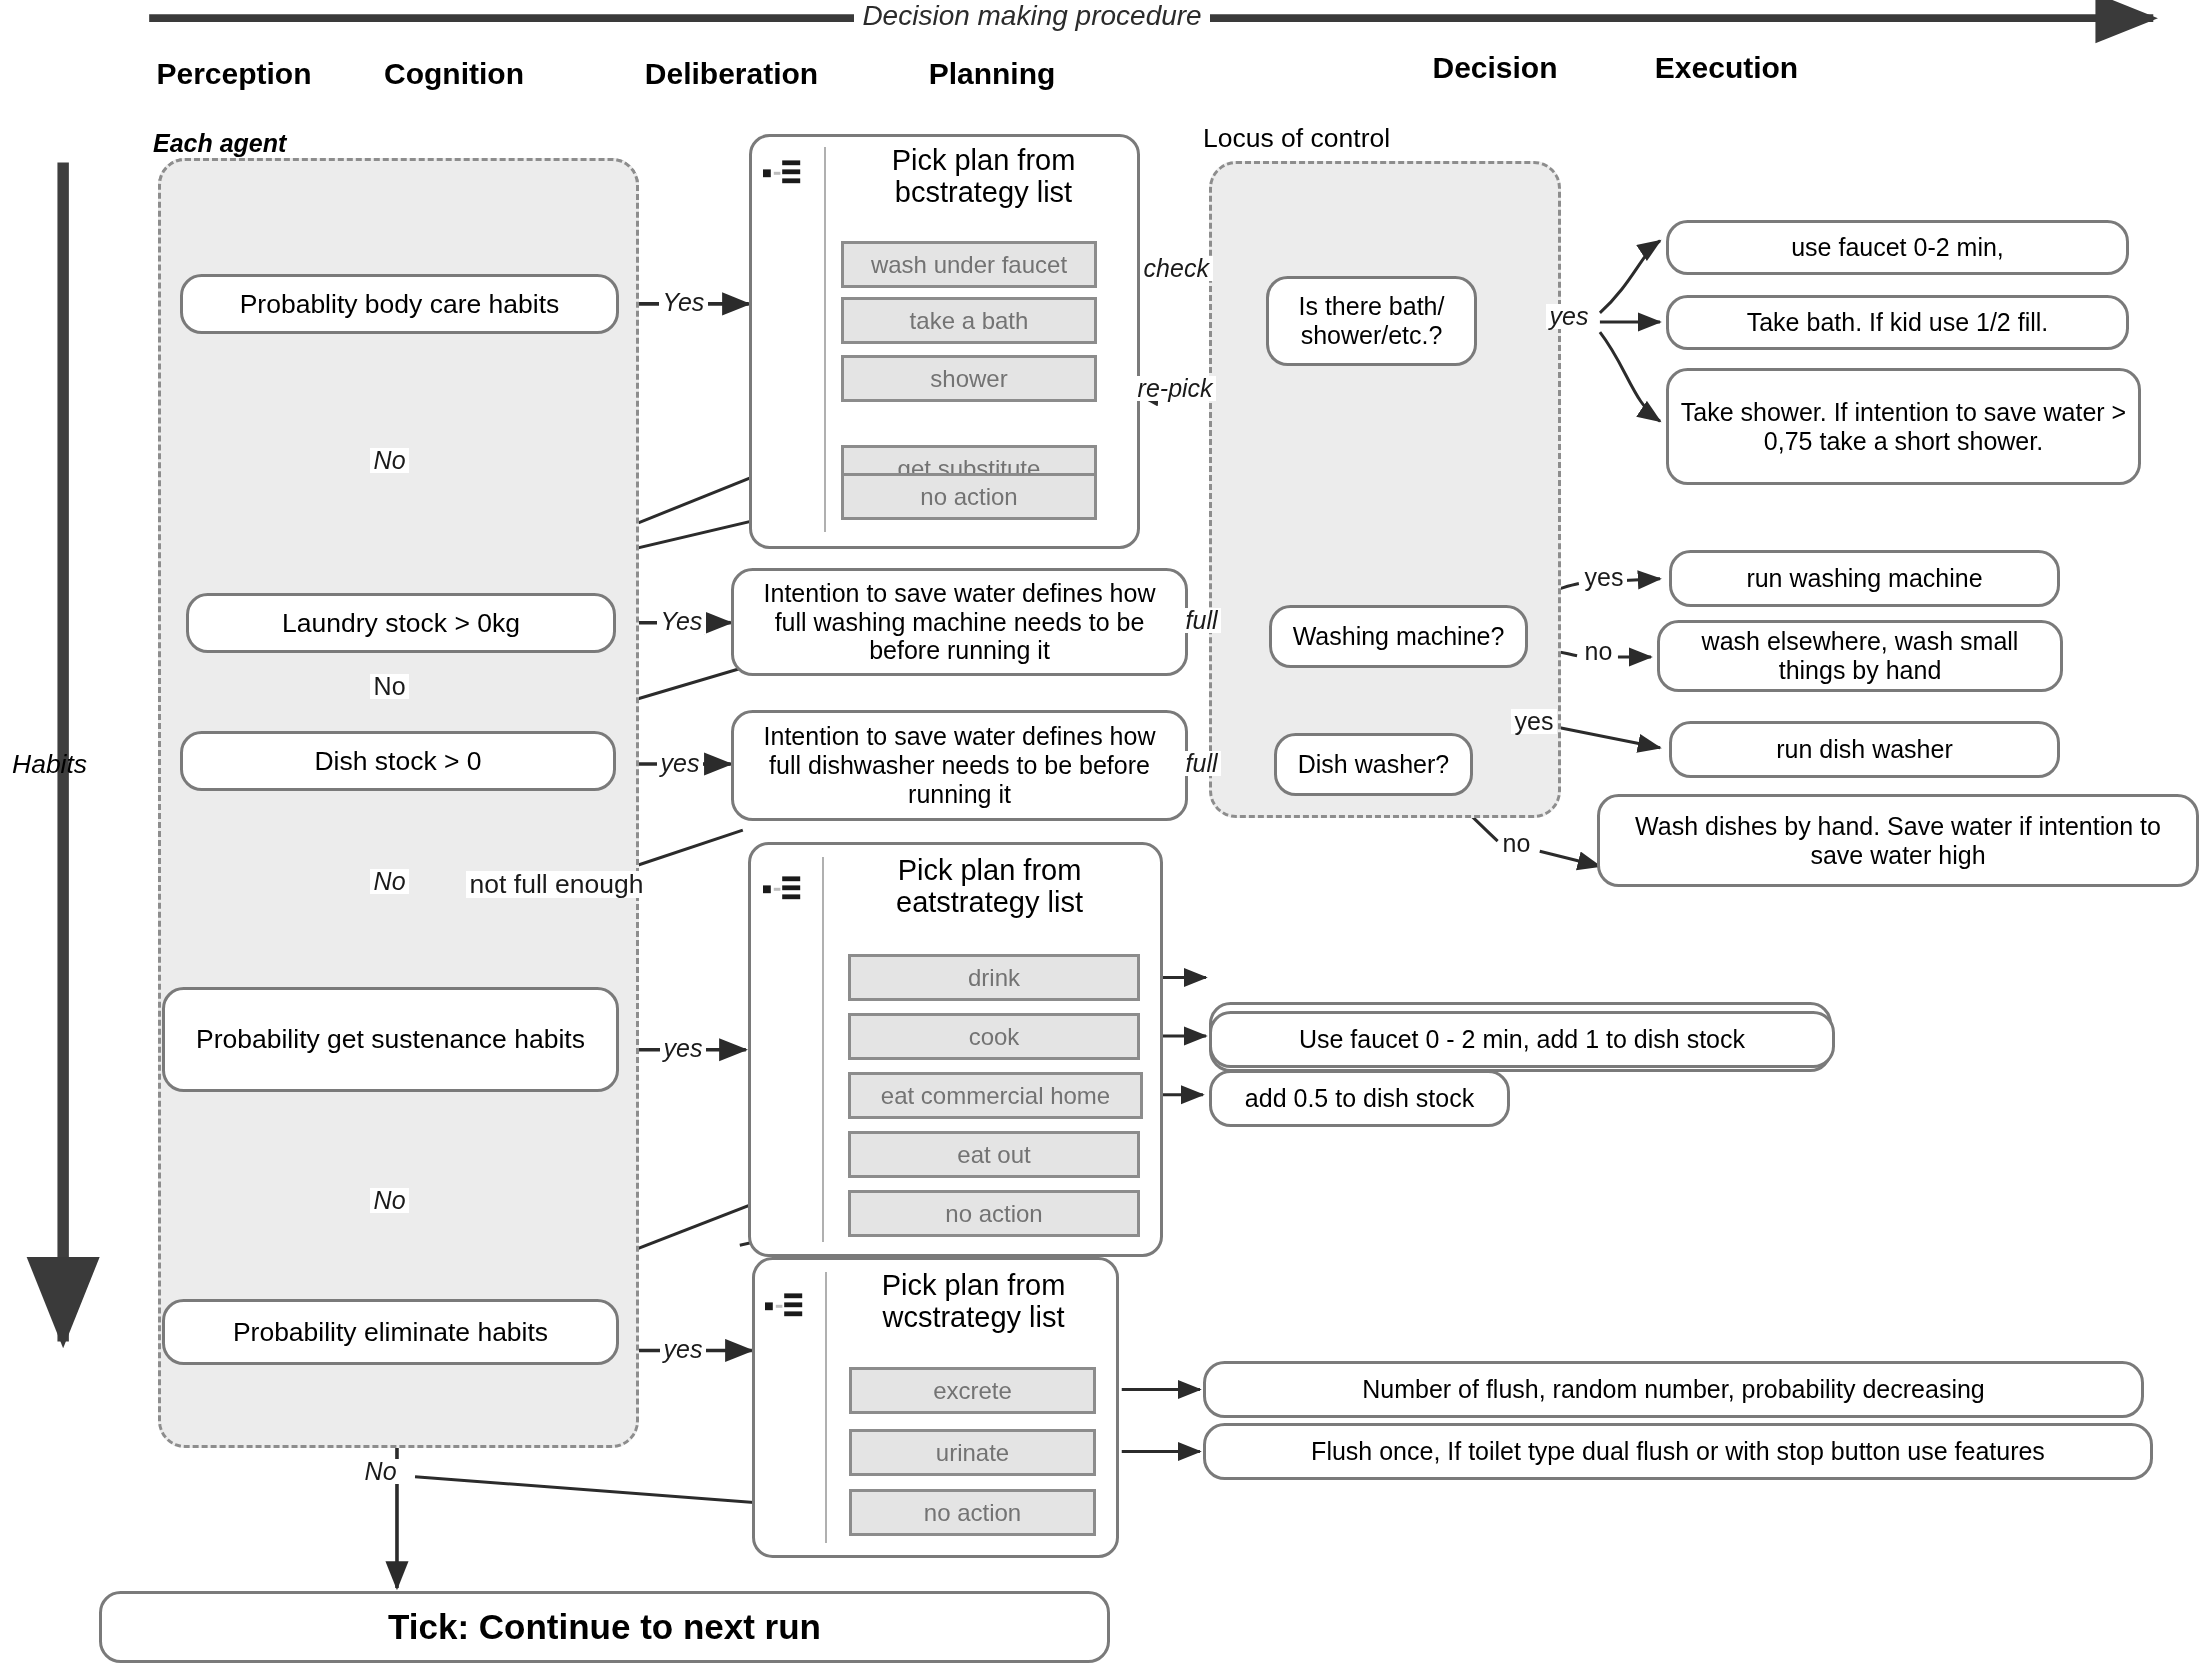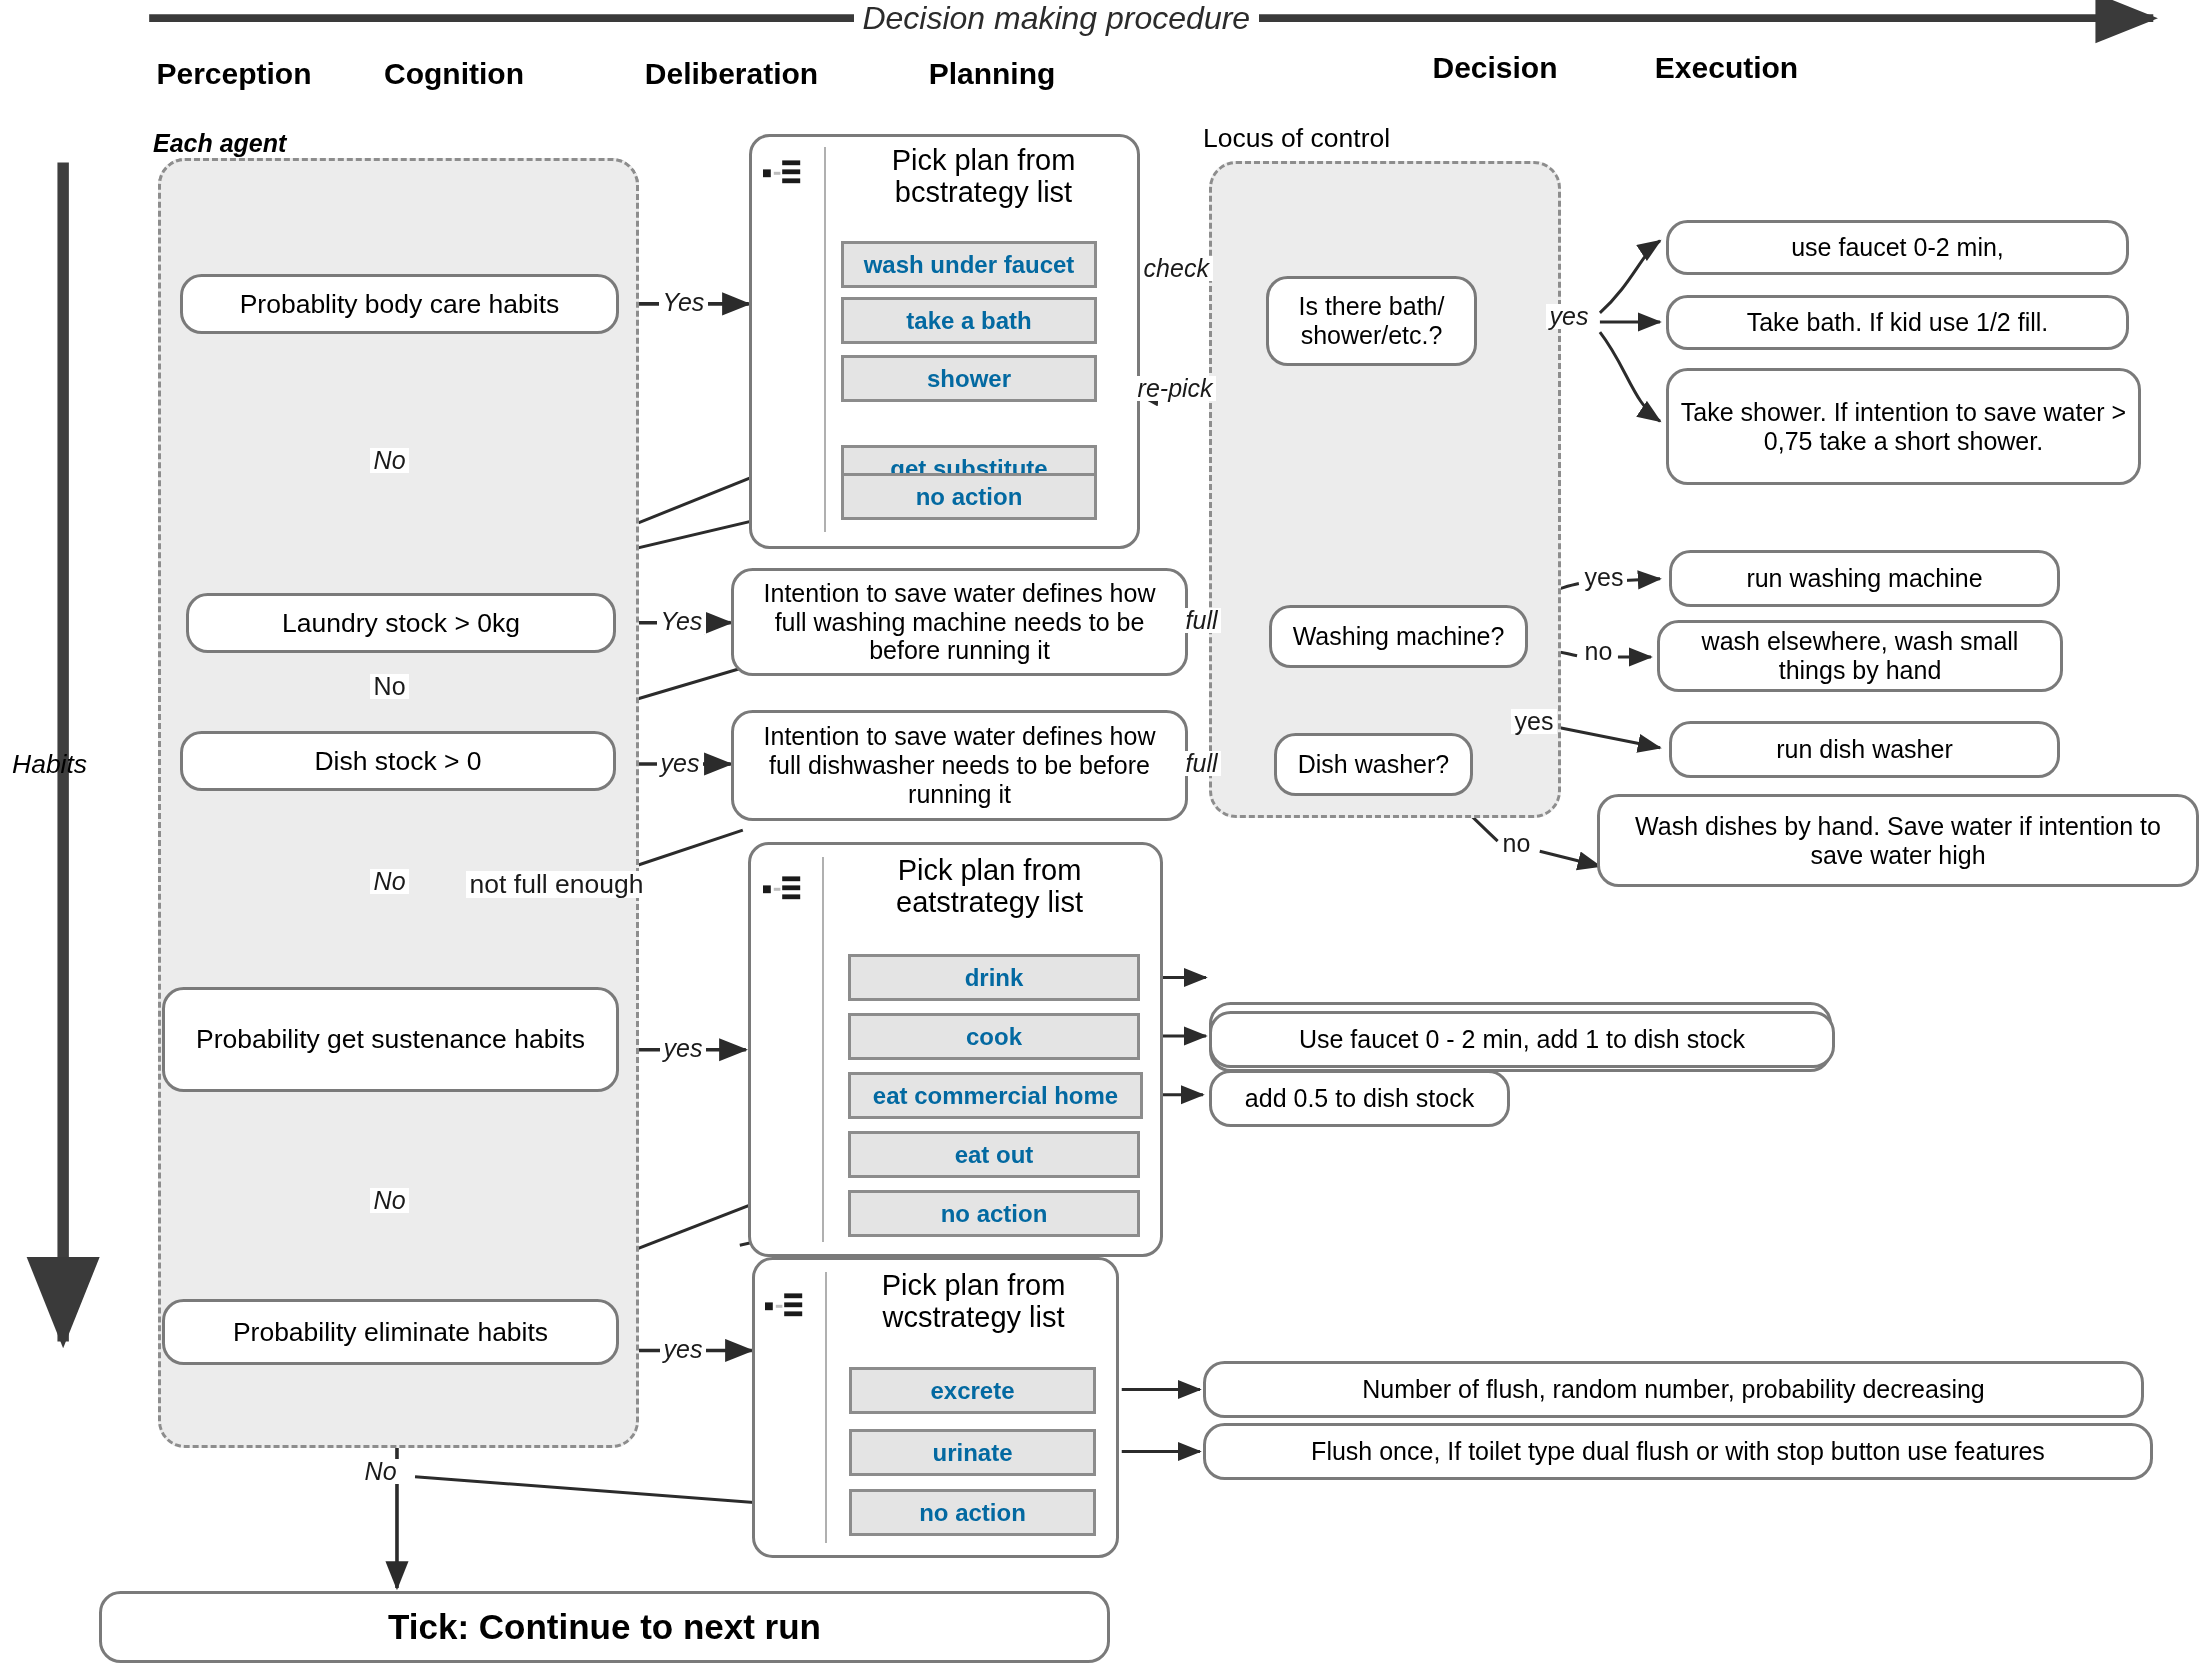--- a/index.html
+++ b/index.html
@@ -18,21 +18,21 @@
     font-size:30px;
     color:#000;
     white-space:nowrap;
     text-align:center;
   }
 
   
   .banner-label{
     position:absolute;
     font-style:italic;
-    font-size:32px;
+    font-size:28px;
     color:#2b2b2b;
     background:#fff;
     padding:0 8.4px;
     white-space:nowrap;
   }
 
   
   .dashed-zone{
     position:absolute;
     border:3px dashed #8d8d8d;
@@ -92,23 +92,22 @@
   
   .listitem{
     position:absolute;
     box-sizing:border-box;
     background:#e4e4e4;
     border:3px solid #8c8c8c;
     display:flex;
     align-items:center;
     justify-content:center;
     font-size:24px;
-    color:#0369a1;
+    color:#737373;
     text-align:right;
-    font-weight:bold;
   }
 
   
   .elabel{
     position:absolute;
     background:#fff;
     font-size:25px;
     color:#1a1a1a;
     white-space:nowrap;
     padding:0 3.6px;

